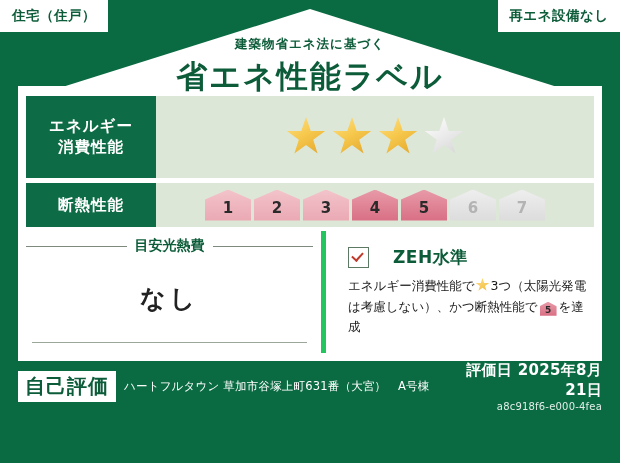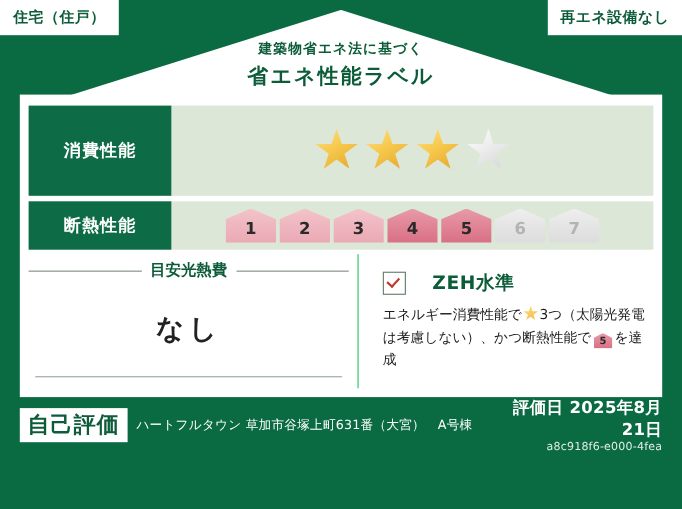--- a/index.html
+++ b/index.html
@@ -35,21 +35,21 @@
     position:absolute;left:18px;right:18px;top:86px;bottom:50px;
     background:#ffffff;z-index:2;
   }
 
   
   #title-block{
     position:absolute;left:0;right:0;top:36px;z-index:7;
     text-align:center;color:#0d5c39;
   }
   #title-sub{font-size:12.5px;font-weight:bold;letter-spacing:1px;}
-  #title-main{font-size:19px;font-weight:bold;letter-spacing:2px;margin-top:3px;}
+  #title-main{font-size:31px;font-weight:bold;letter-spacing:2px;margin-top:3px;}
 
   
   #panel{
     position:absolute;left:26px;right:26px;top:96px;bottom:58px;
     z-index:8;display:flex;flex-direction:column;
   }
 
   .perf-row{display:flex;align-items:stretch;}
   .row-label{
     background:#0d6b45;color:#ffffff;font-weight:bold;
@@ -83,21 +83,21 @@
     padding-bottom:4px;box-sizing:border-box;
   }
   .badge.lite{background:linear-gradient(180deg,#f3c3ca 0%,#eaa9b4 100%);}
   .badge.strong{background:linear-gradient(180deg,#e79aa8 0%,#d96f84 100%);}
   .badge.gray{background:linear-gradient(180deg,#eeeeee 0%,#dcdcdc 100%);color:#b3b3b3;}
 
   
   #lower{flex:1;display:flex;margin-top:4px;}
   #lower-left{
     flex:0 0 300px;display:flex;flex-direction:column;
-    border-right:1px solid #22c55e;box-sizing:border-box;padding-right:8px;
+    border-right:5px solid #22c55e;box-sizing:border-box;padding-right:8px;
   }
   #lower-right{flex:1;display:flex;align-items:center;padding-left:22px;box-sizing:border-box;}
 
   #cost-head{
     display:flex;align-items:center;gap:8px;margin-top:6px;
     color:#0d5c39;font-weight:bold;font-size:14px;white-space:nowrap;
   }
   #cost-head .rule{flex:1;height:1px;background:#7d8a7d;}
   #cost-value{
     flex:1;display:flex;align-items:center;justify-content:center;
@@ -159,20 +159,21 @@
 
   <div id="title-block">
     <div id="title-sub">建築物省エネ法に基づく</div>
     <div id="title-main">省エネ性能ラベル</div>
   </div>
 
   <div id="panel">
 
     <div class="perf-row" id="row-energy">
       <div class="row-label">
+        <span>エネルギー</span>
         <span>消費性能</span>
       </div>
       <div class="row-value" id="star-container">
           <span class="star on"></span>
           <span class="star on"></span>
           <span class="star on"></span>
           <span class="star off"></span>
         </div>
     </div>
 

